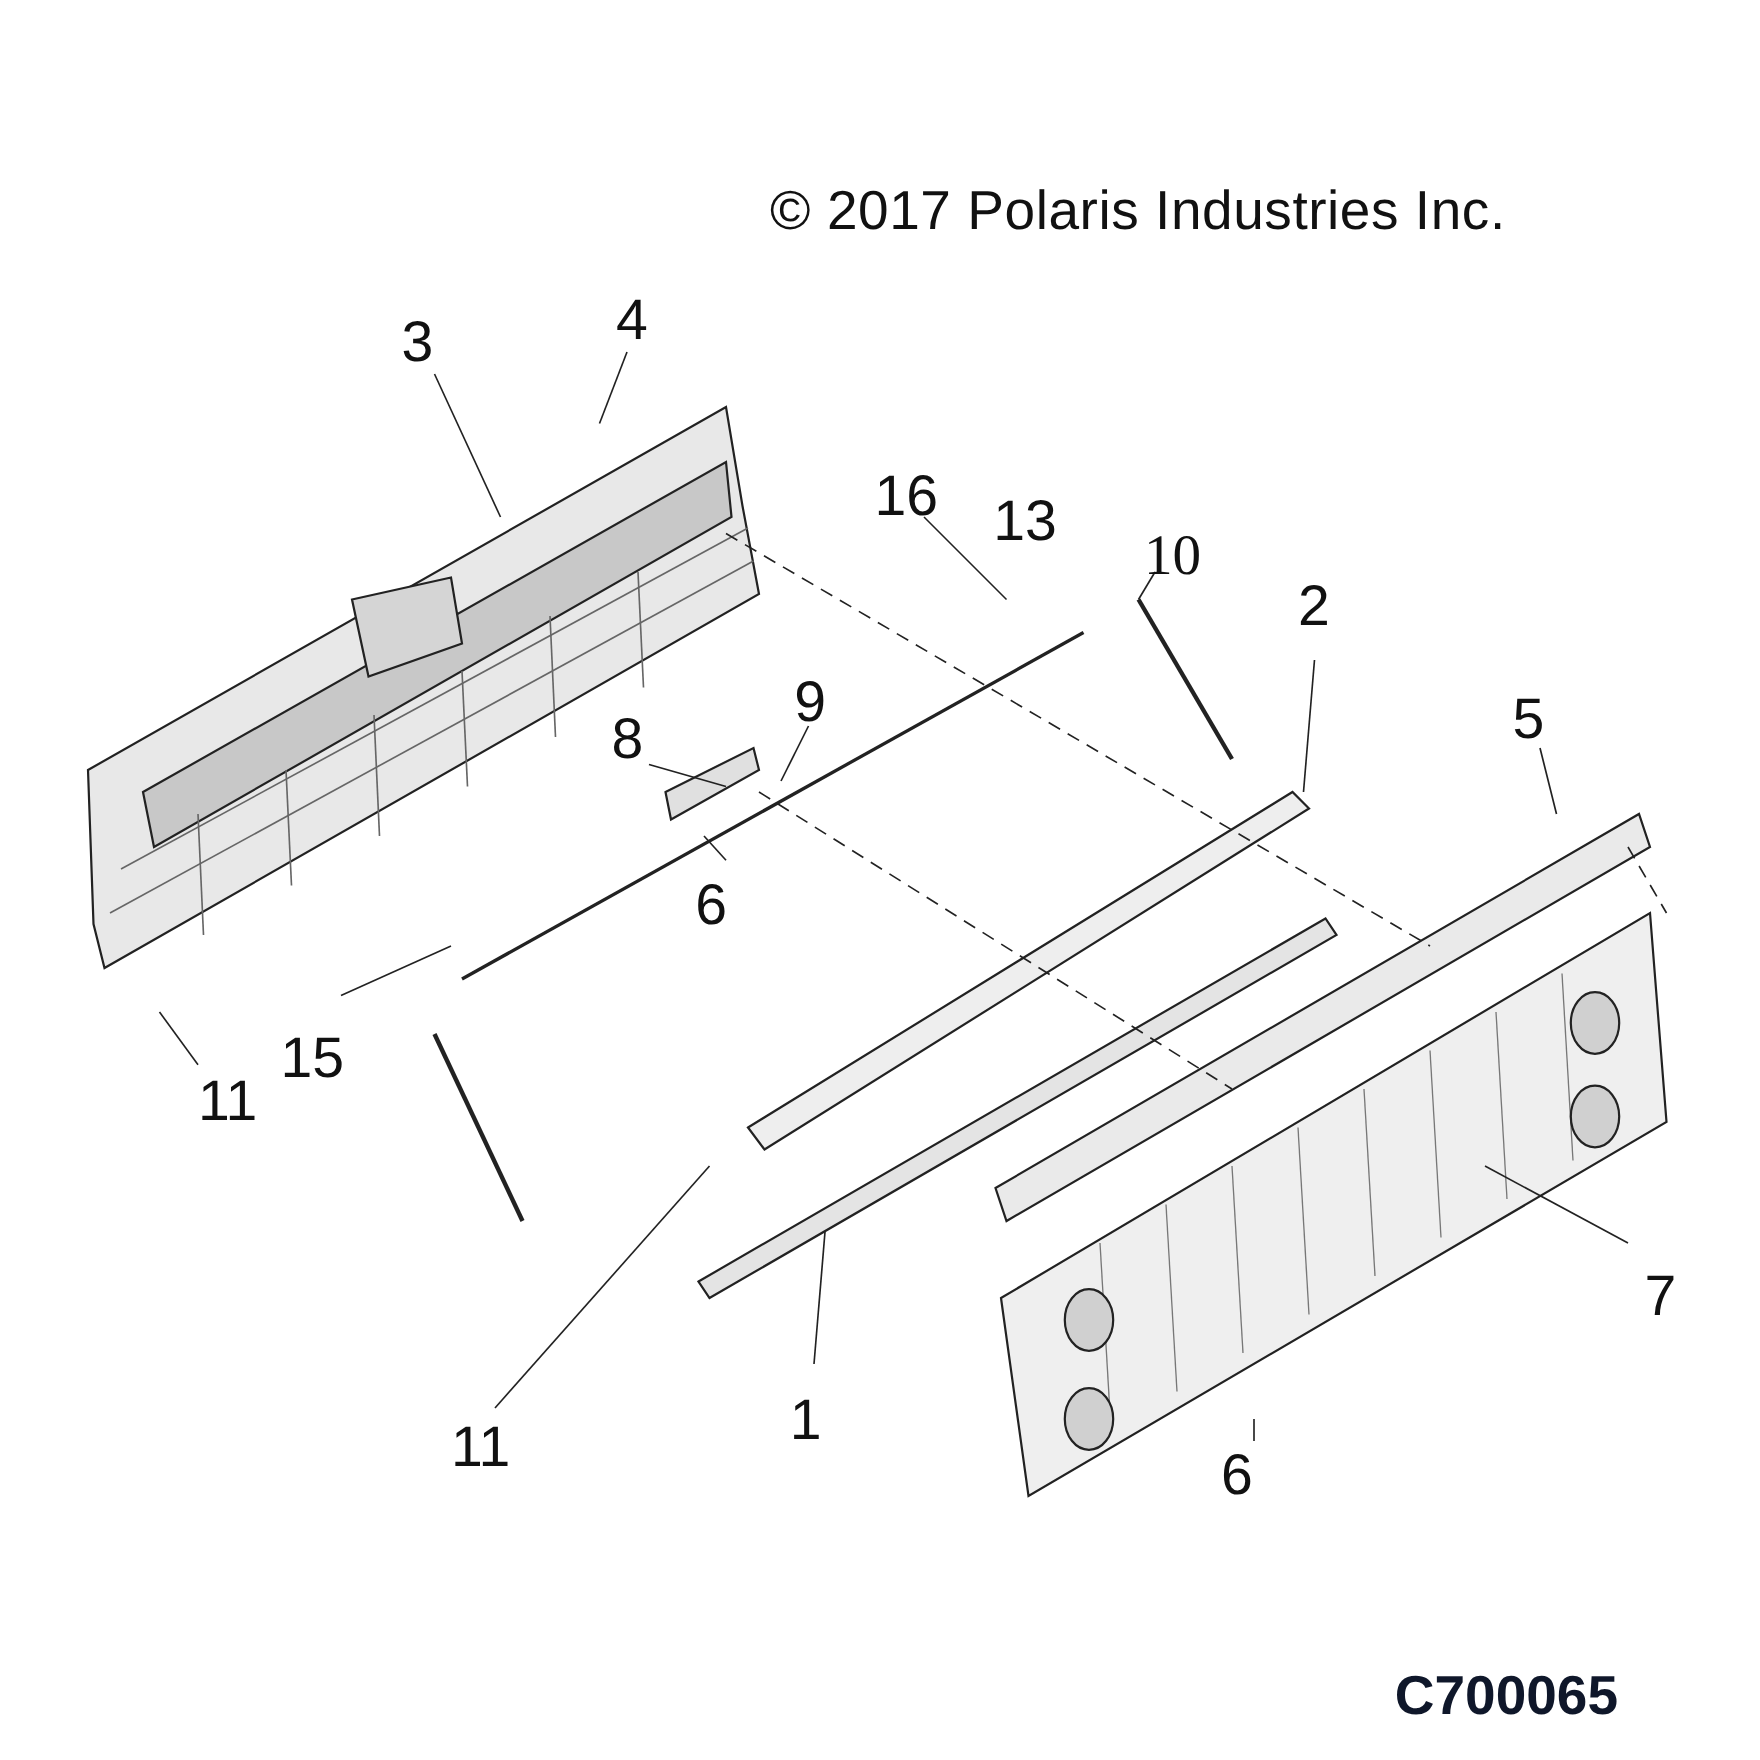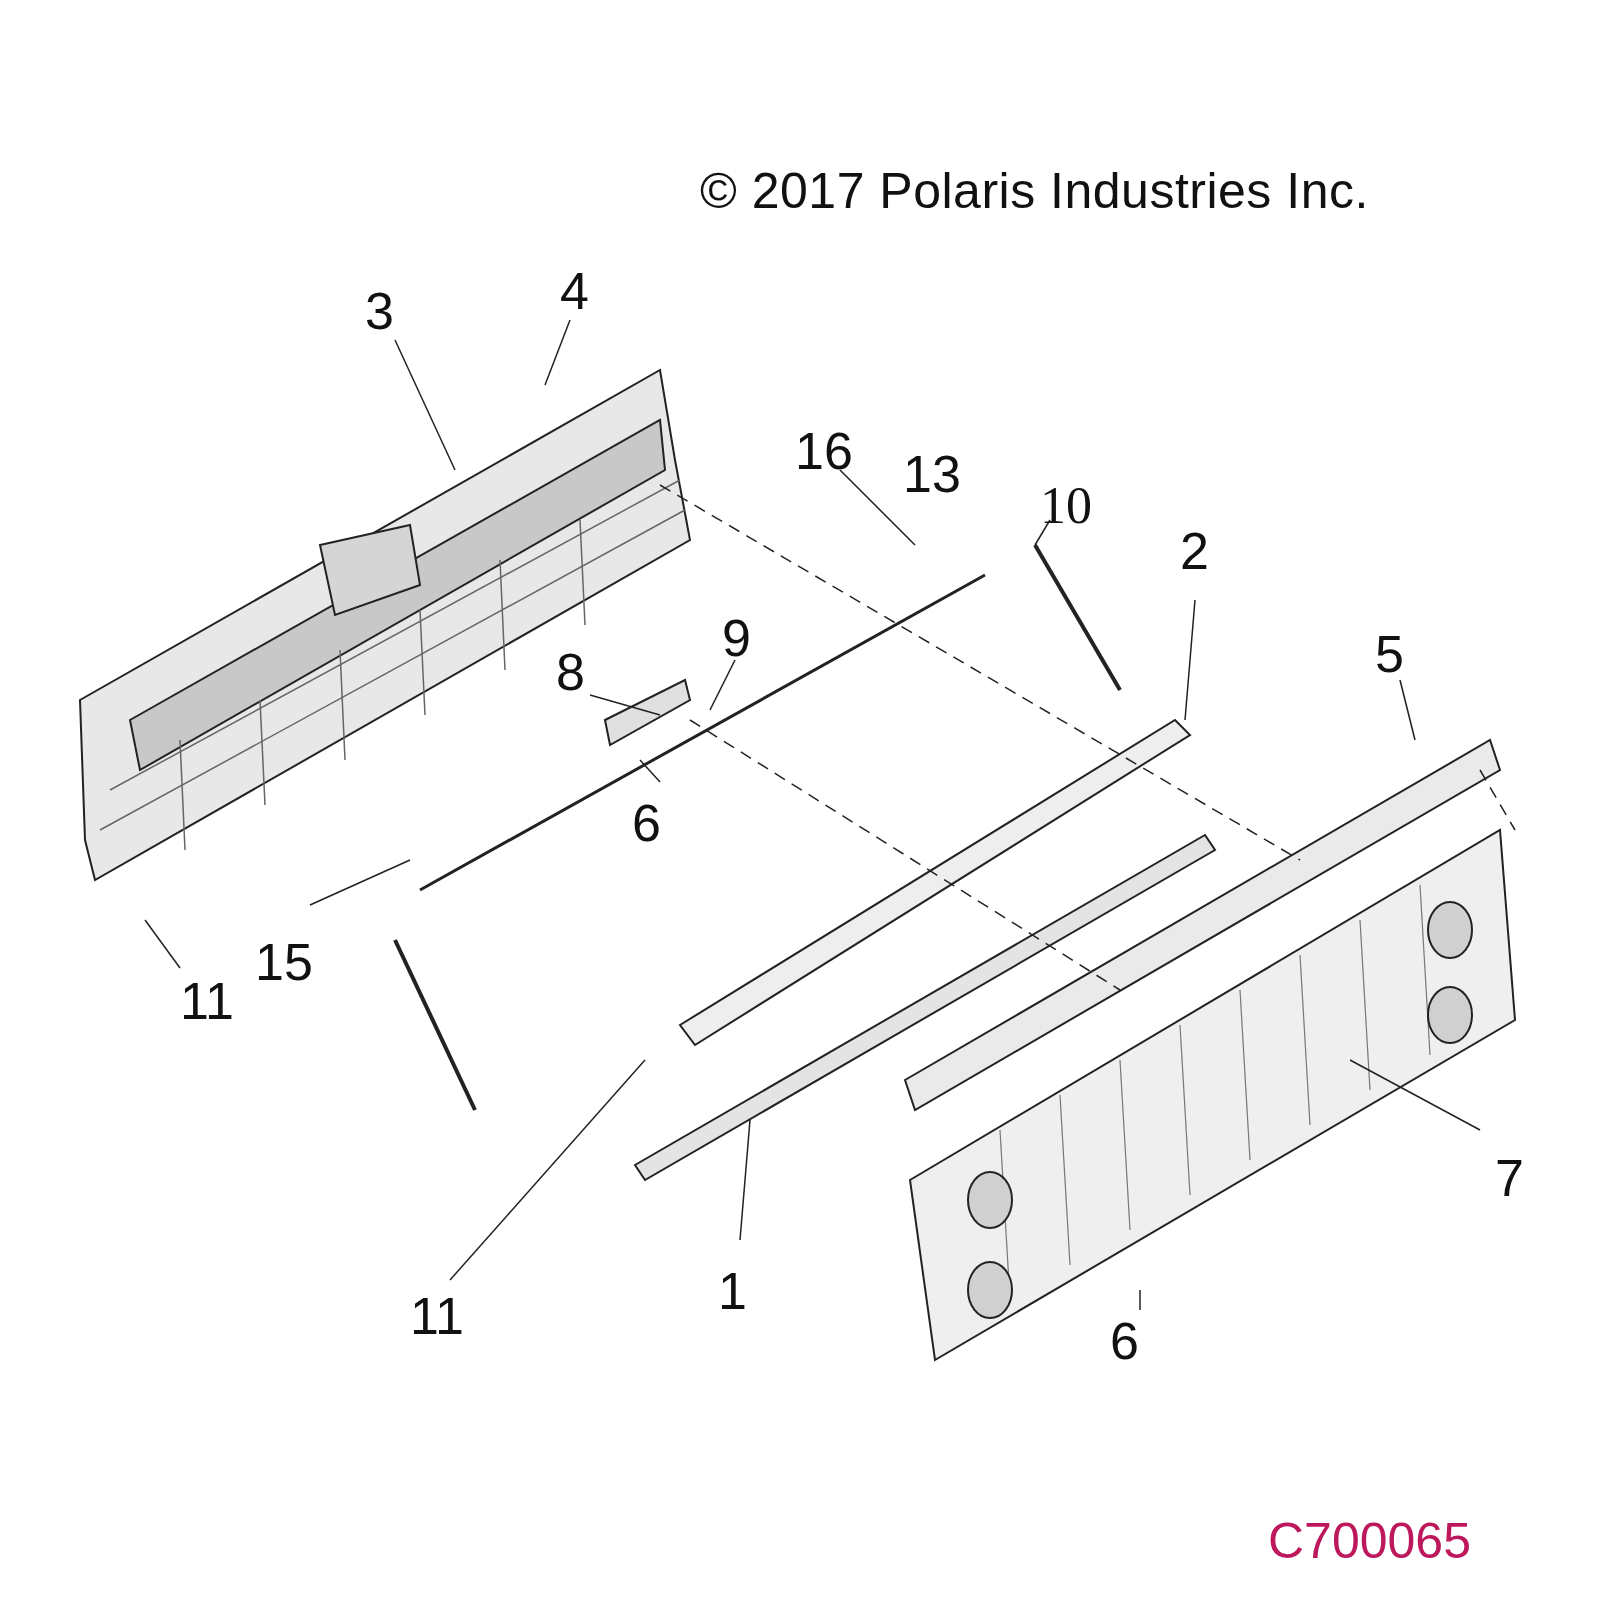--- a/index.html
+++ b/index.html
@@ -1,18 +1,18 @@
 <!DOCTYPE html>
 <html><head>
 <meta charset="utf-8">
 <style>
   html, body { margin:0; padding:0; background:#ffffff; }
   body { width:1600px; height:1600px; position:relative; overflow:hidden; font-family:"Liberation Sans", sans-serif; }
   .copyright { position:absolute; left:700px; top:118px; font-size:50px; color:#111; letter-spacing:0.5px;margin-top:44px; }
-  .code { position:absolute; left:1268px; top:1512px; font-size:50px; color:#be185d; }
+  .code { position:absolute; left:1268px; top:1512px; font-size:50px; color:#0f172a;font-weight:bold; }
   .callout { position:absolute; font-size:52px; color:#111; line-height:1; }
   svg.diagram { position:absolute; left:0; top:0; }
 </style>
 </head>
 <body>
 
 <div class="copyright">© 2017 Polaris Industries Inc.</div>
 
 <svg class="diagram" width="1600" height="1600" viewBox="0 0 1600 1600">
   <g fill="none" stroke="#222" stroke-width="2">

